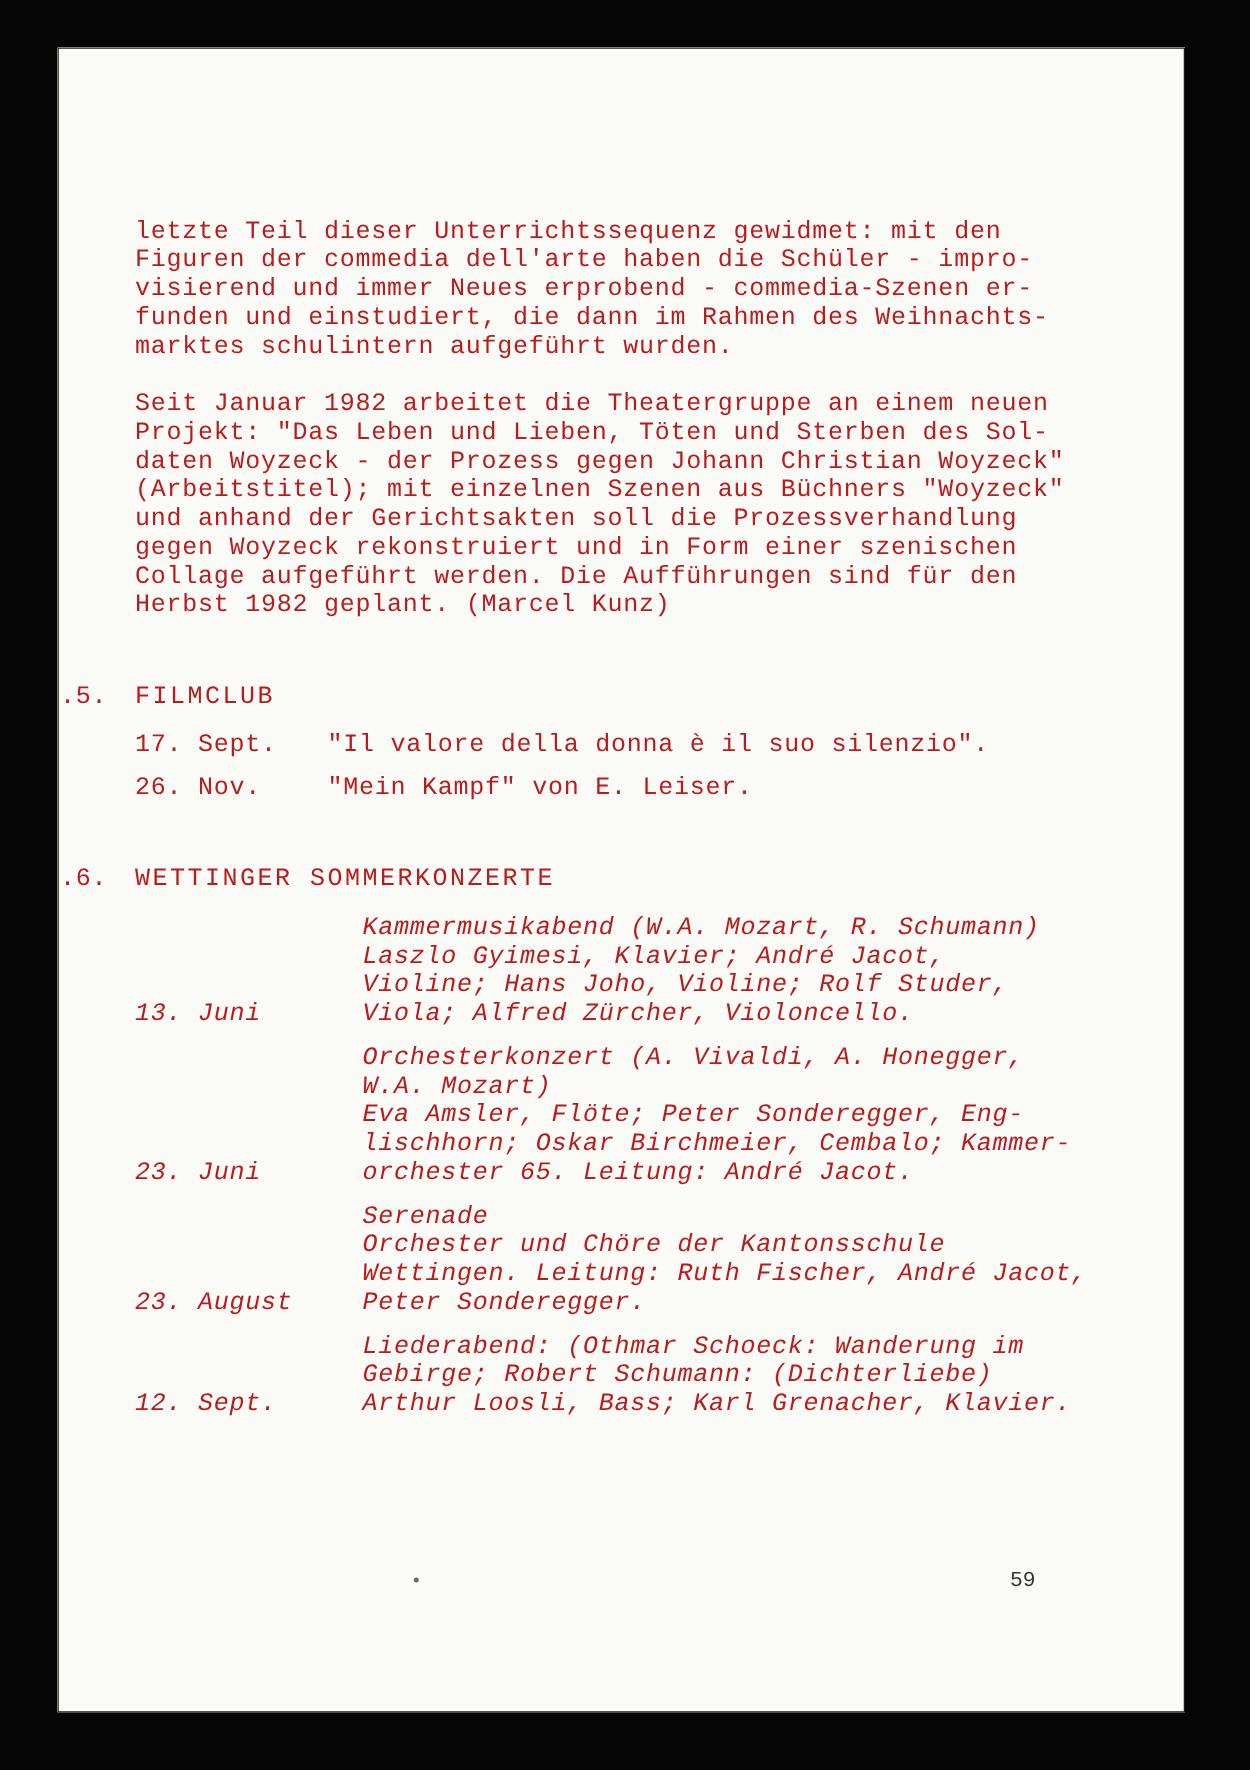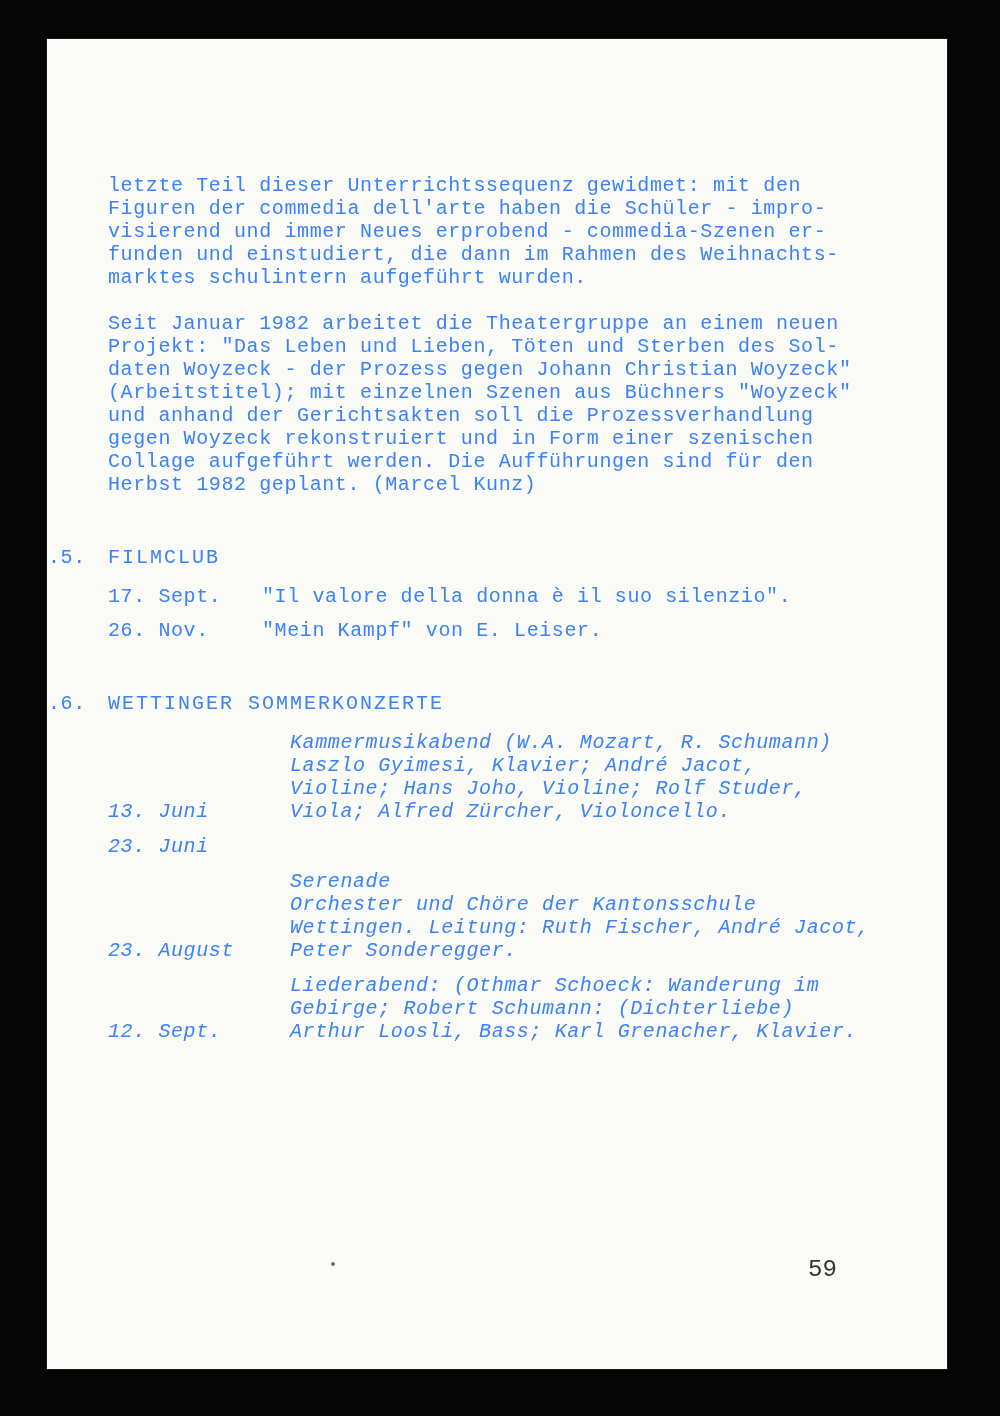--- a/index.html
+++ b/index.html
@@ -29,21 +29,21 @@
   }
   .content {
     position: absolute;
     top: 136px;
     left: 62px;
     right: 50px;
     font-family: "Liberation Mono", "DejaVu Sans Mono", monospace;
     font-size: 20px;
     line-height: 23px;
     letter-spacing: 0.6px;
-    color: #3b82f6;
+    color: #b91c1c;
   }
   .para {
     white-space: pre-line;
     margin: 0 0 23px 0;
   }
   .section {
     margin-top: 50px;
   }
   .section-heading {
     position: relative;
@@ -70,21 +70,21 @@
   .concert-item .item-date { width: 182px; }
   .item-text {
     flex: 1 1 auto;
     white-space: pre-line;
   }
   .page-number {
     position: absolute;
     top: 1218px;
     left: 762px;
     font-family: "Liberation Mono", "DejaVu Sans Mono", monospace;
-    font-size: 24px;
+    font-size: 17px;
     color: #343434;
   }
   .speck {
     position: absolute;
     top: 1224px;
     left: 285px;
     width: 4px;
     height: 4px;
     border-radius: 50%;
     background: #6a6a6a;
@@ -136,20 +136,25 @@
 
         <div class="item-row concert-item">
           <span class="item-date">13. Juni</span>
           <span class="item-text">Kammermusikabend (W.A. Mozart, R. Schumann)
 Laszlo Gyimesi, Klavier; André Jacot,
 Violine; Hans Joho, Violine; Rolf Studer,
 Viola; Alfred Zürcher, Violoncello.</span>
         </div>
         <div class="item-row concert-item">
           <span class="item-date">23. Juni</span>
+          <span class="item-text">Orchesterkonzert (A. Vivaldi, A. Honegger,
+W.A. Mozart)
+Eva Amsler, Flöte; Peter Sonderegger, Eng-
+lischhorn; Oskar Birchmeier, Cembalo; Kammer-
+orchester 65. Leitung: André Jacot.</span>
         </div>
         <div class="item-row concert-item">
           <span class="item-date">23. August</span>
           <span class="item-text">Serenade
 Orchester und Chöre der Kantonsschule
 Wettingen. Leitung: Ruth Fischer, André Jacot,
 Peter Sonderegger.</span>
         </div>
         <div class="item-row concert-item">
           <span class="item-date">12. Sept.</span>

